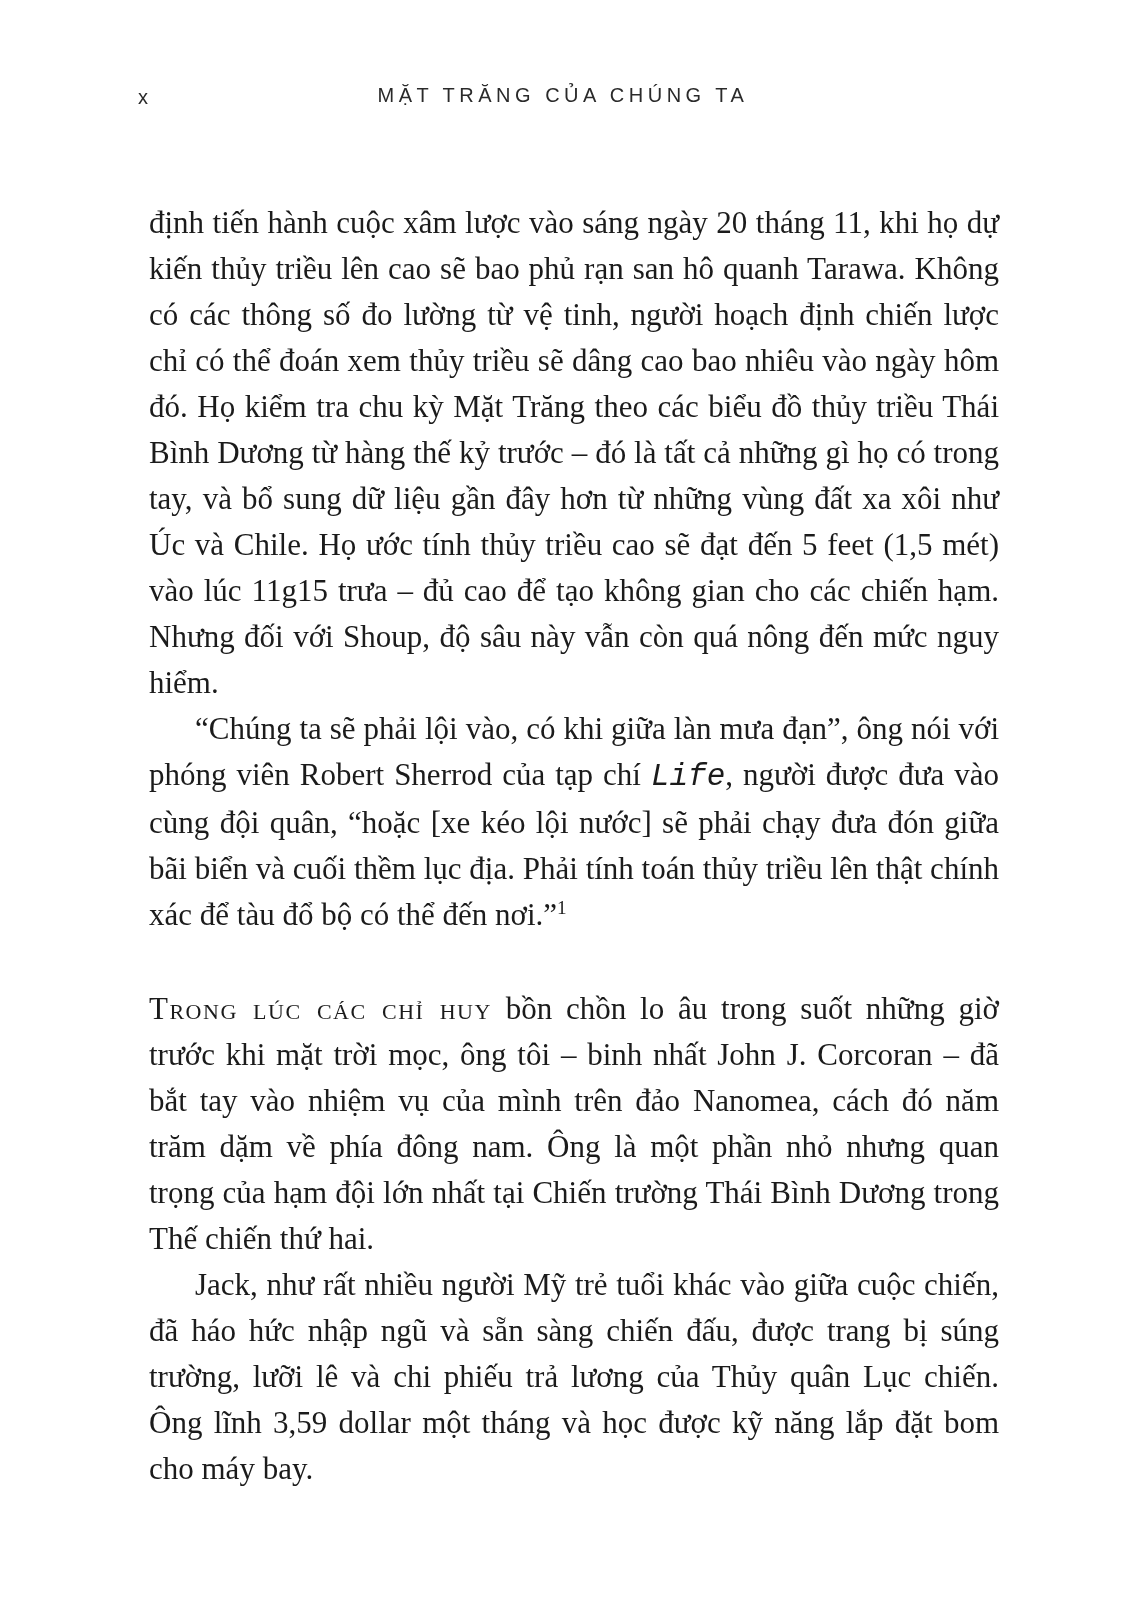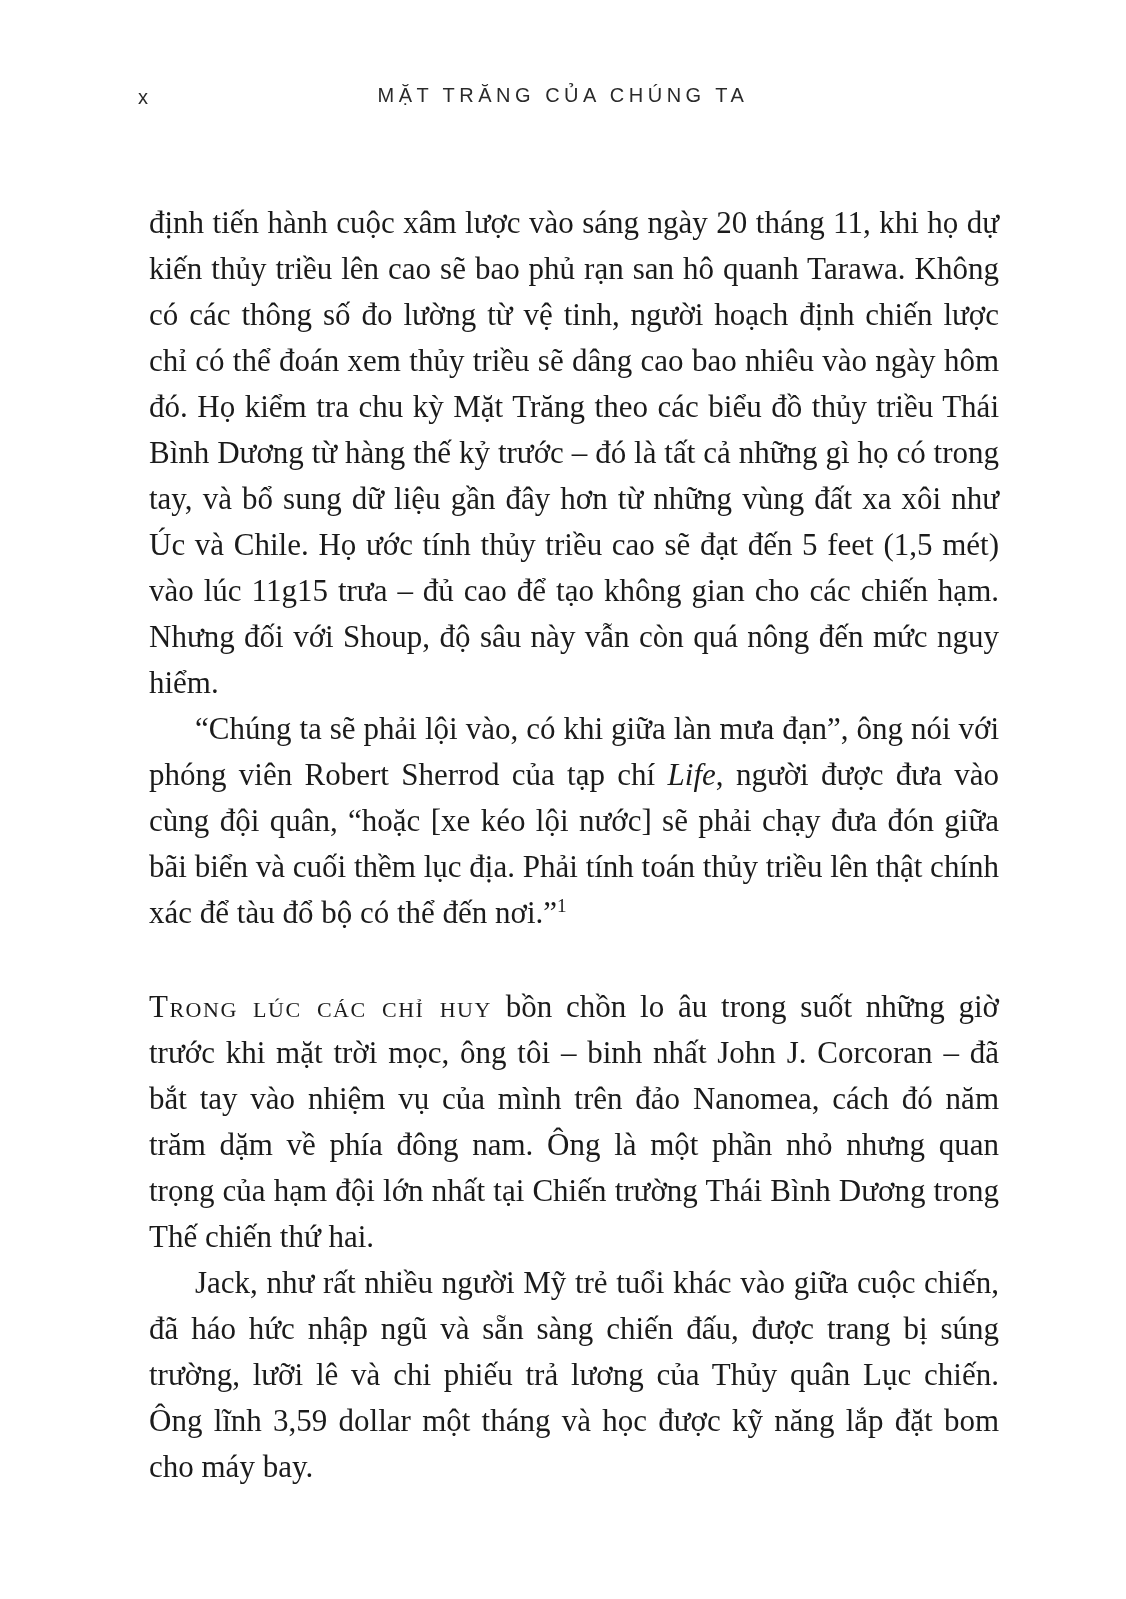--- a/index.html
+++ b/index.html
@@ -54,21 +54,21 @@
   .body-text p {
     margin: 0;
     padding: 0;
   }
   .body-text p.indent {
     text-indent: 46px;
   }
   .body-text p.section-break {
     margin-top: 48px;
   }
-  .seg-italic { font-style: italic; }
+  .seg-italic { font-style: italic; font-family: Liberation Mono, monospace; }
   .seg-smallcaps {
     font-variant: small-caps;
     letter-spacing: 1.5px;
   }
   .seg-superscript {
     font-size: 0.62em;
     vertical-align: super;
     line-height: 0;
   }
 </style>

